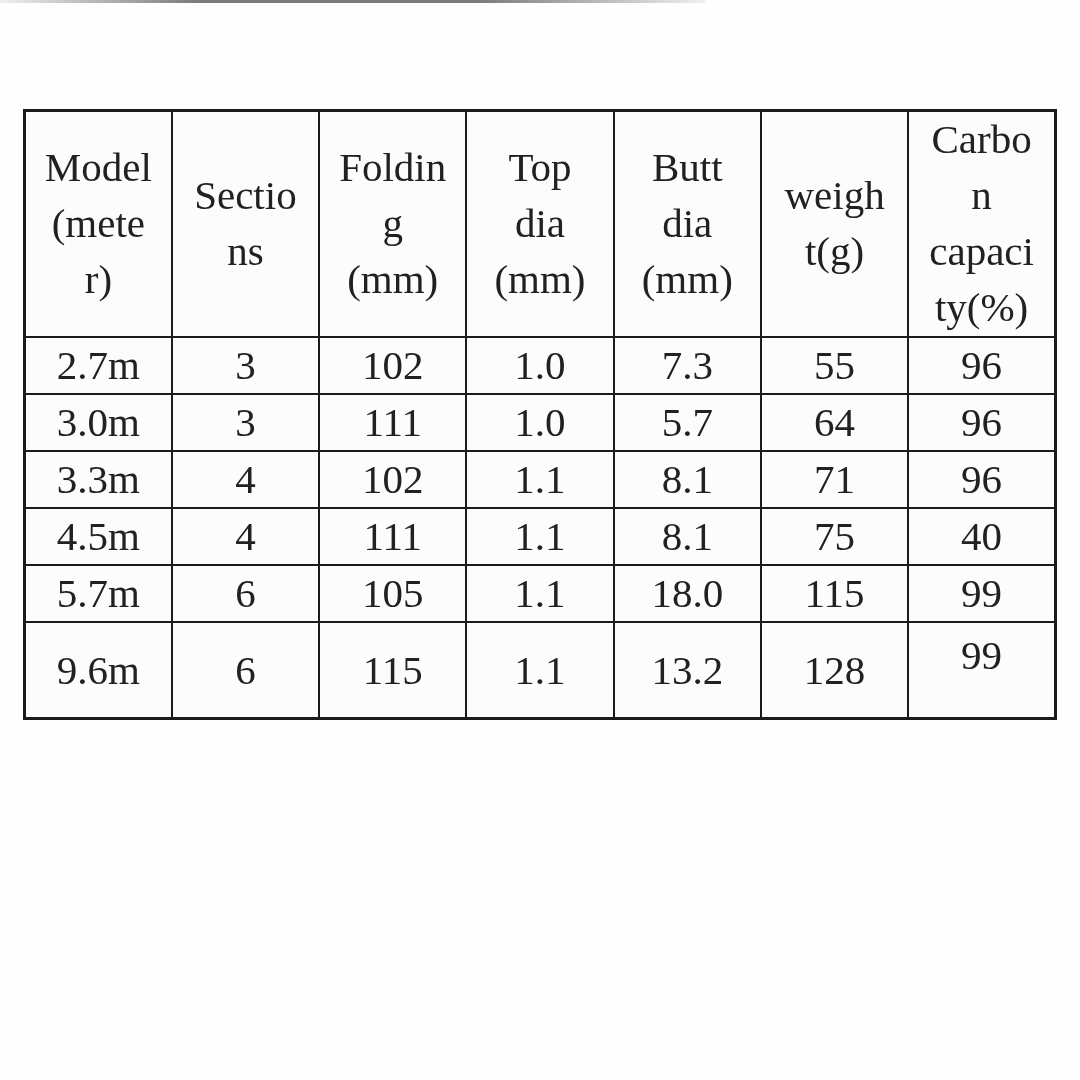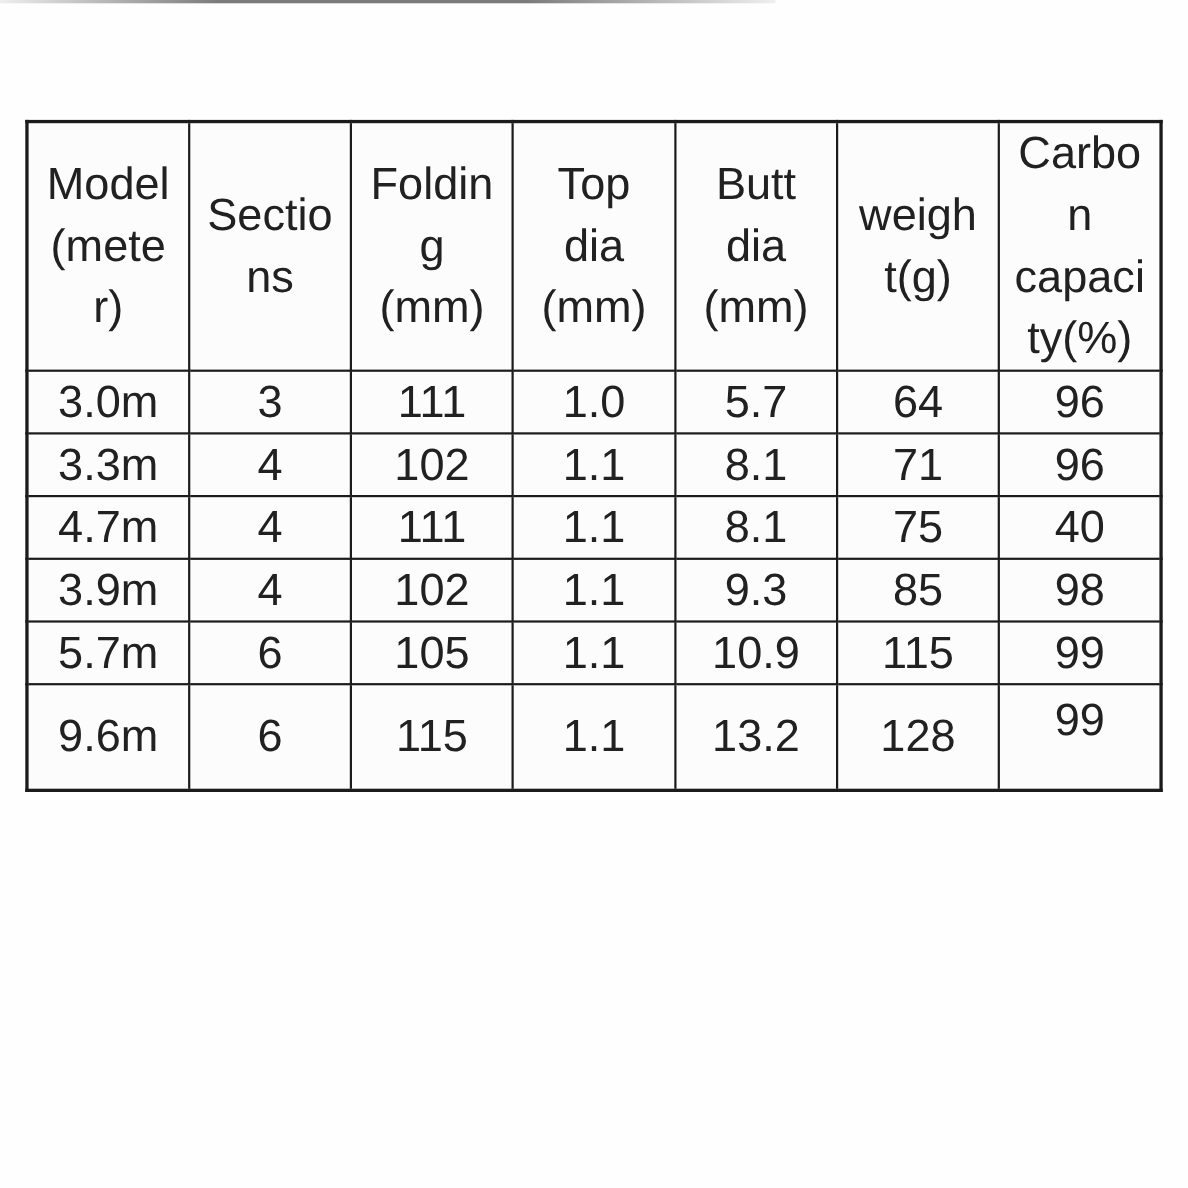--- a/index.html
+++ b/index.html
@@ -24,20 +24,21 @@
   table.spec {
     position: absolute;
     left: 23px;
     top: 109px;
     width: 1034px;
     border-collapse: collapse;
     table-layout: fixed;
     background: #fdfcfc;
     border: 3px solid #1b1b1b;
     color: #212121;
+    font-family: Liberation Serif, serif;
   }
   .spec th, .spec td {
     border: 2.5px solid #1b1b1b;
     text-align: center;
     vertical-align: middle;
     font-size: 41px;
     font-weight: 400;
     padding: 0;
     overflow: hidden;
   }
@@ -79,61 +80,61 @@
           <th>weigh
 t(g)</th>
           <th>Carbo
 n
 capaci
 ty(%)</th>
         </tr>
     </thead>
     <tbody id="table-body">
         <tr>
+          <td>2.7m</td>
+          <td>3</td>
+          <td>102</td>
+          <td>1.0</td>
+          <td>7.3</td>
+          <td>55</td>
+          <td>96</td>
+        </tr>
+        <tr>
           <td>3.0m</td>
           <td>3</td>
           <td>111</td>
           <td>1.0</td>
           <td>5.7</td>
           <td>64</td>
           <td>96</td>
         </tr>
         <tr>
           <td>3.3m</td>
           <td>4</td>
           <td>102</td>
           <td>1.1</td>
           <td>8.1</td>
           <td>71</td>
           <td>96</td>
         </tr>
         <tr>
-          <td>4.7m</td>
+          <td>4.5m</td>
           <td>4</td>
           <td>111</td>
           <td>1.1</td>
           <td>8.1</td>
           <td>75</td>
           <td>40</td>
         </tr>
         <tr>
-          <td>3.9m</td>
-          <td>4</td>
-          <td>102</td>
-          <td>1.1</td>
-          <td>9.3</td>
-          <td>85</td>
-          <td>98</td>
-        </tr>
-        <tr>
           <td>5.7m</td>
           <td>6</td>
           <td>105</td>
           <td>1.1</td>
-          <td>10.9</td>
+          <td>18.0</td>
           <td>115</td>
           <td>99</td>
         </tr>
         <tr>
           <td>9.6m</td>
           <td>6</td>
           <td>115</td>
           <td>1.1</td>
           <td>13.2</td>
           <td>128</td>

